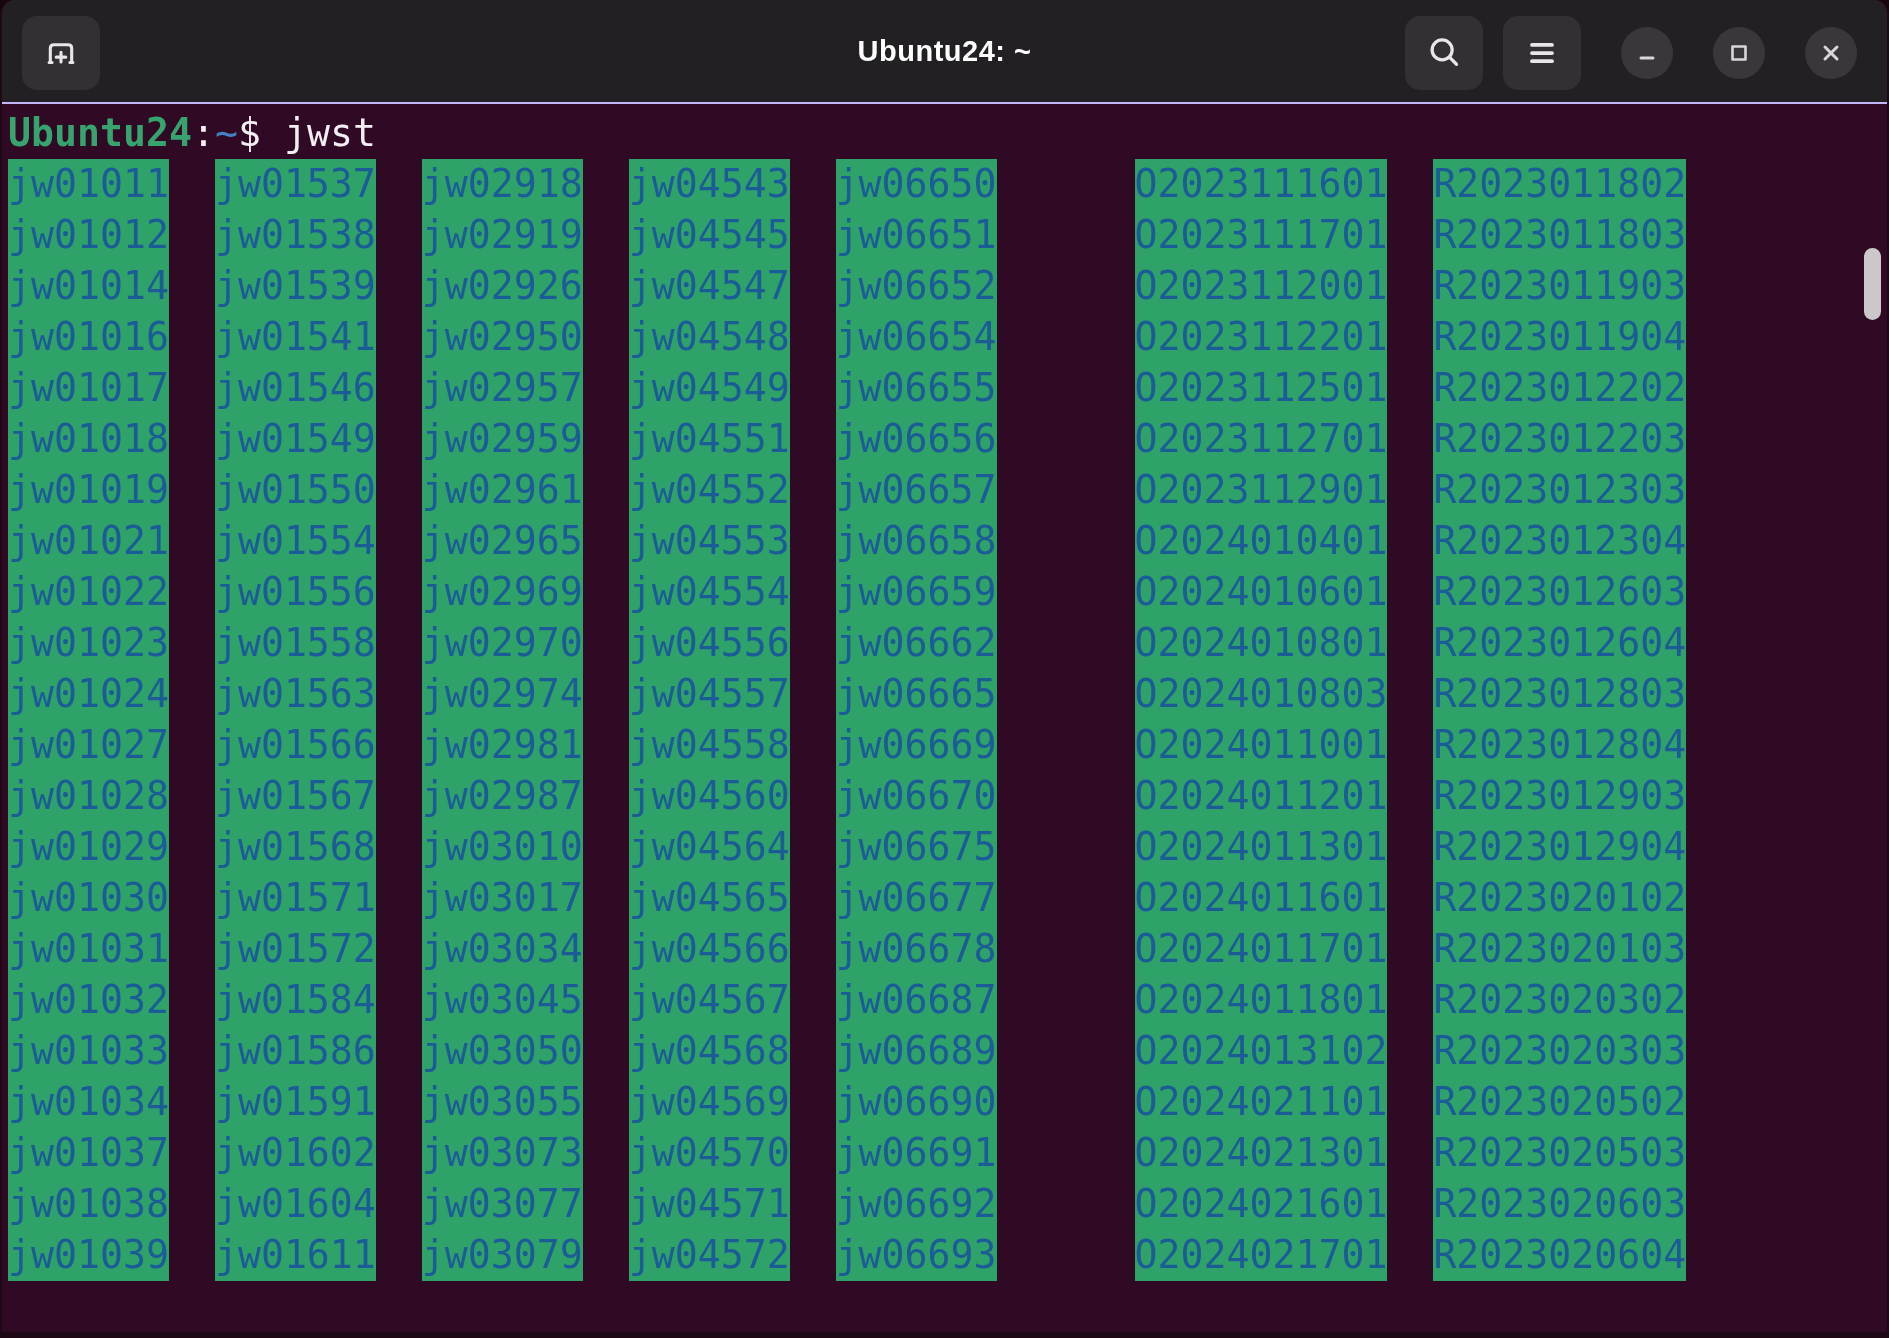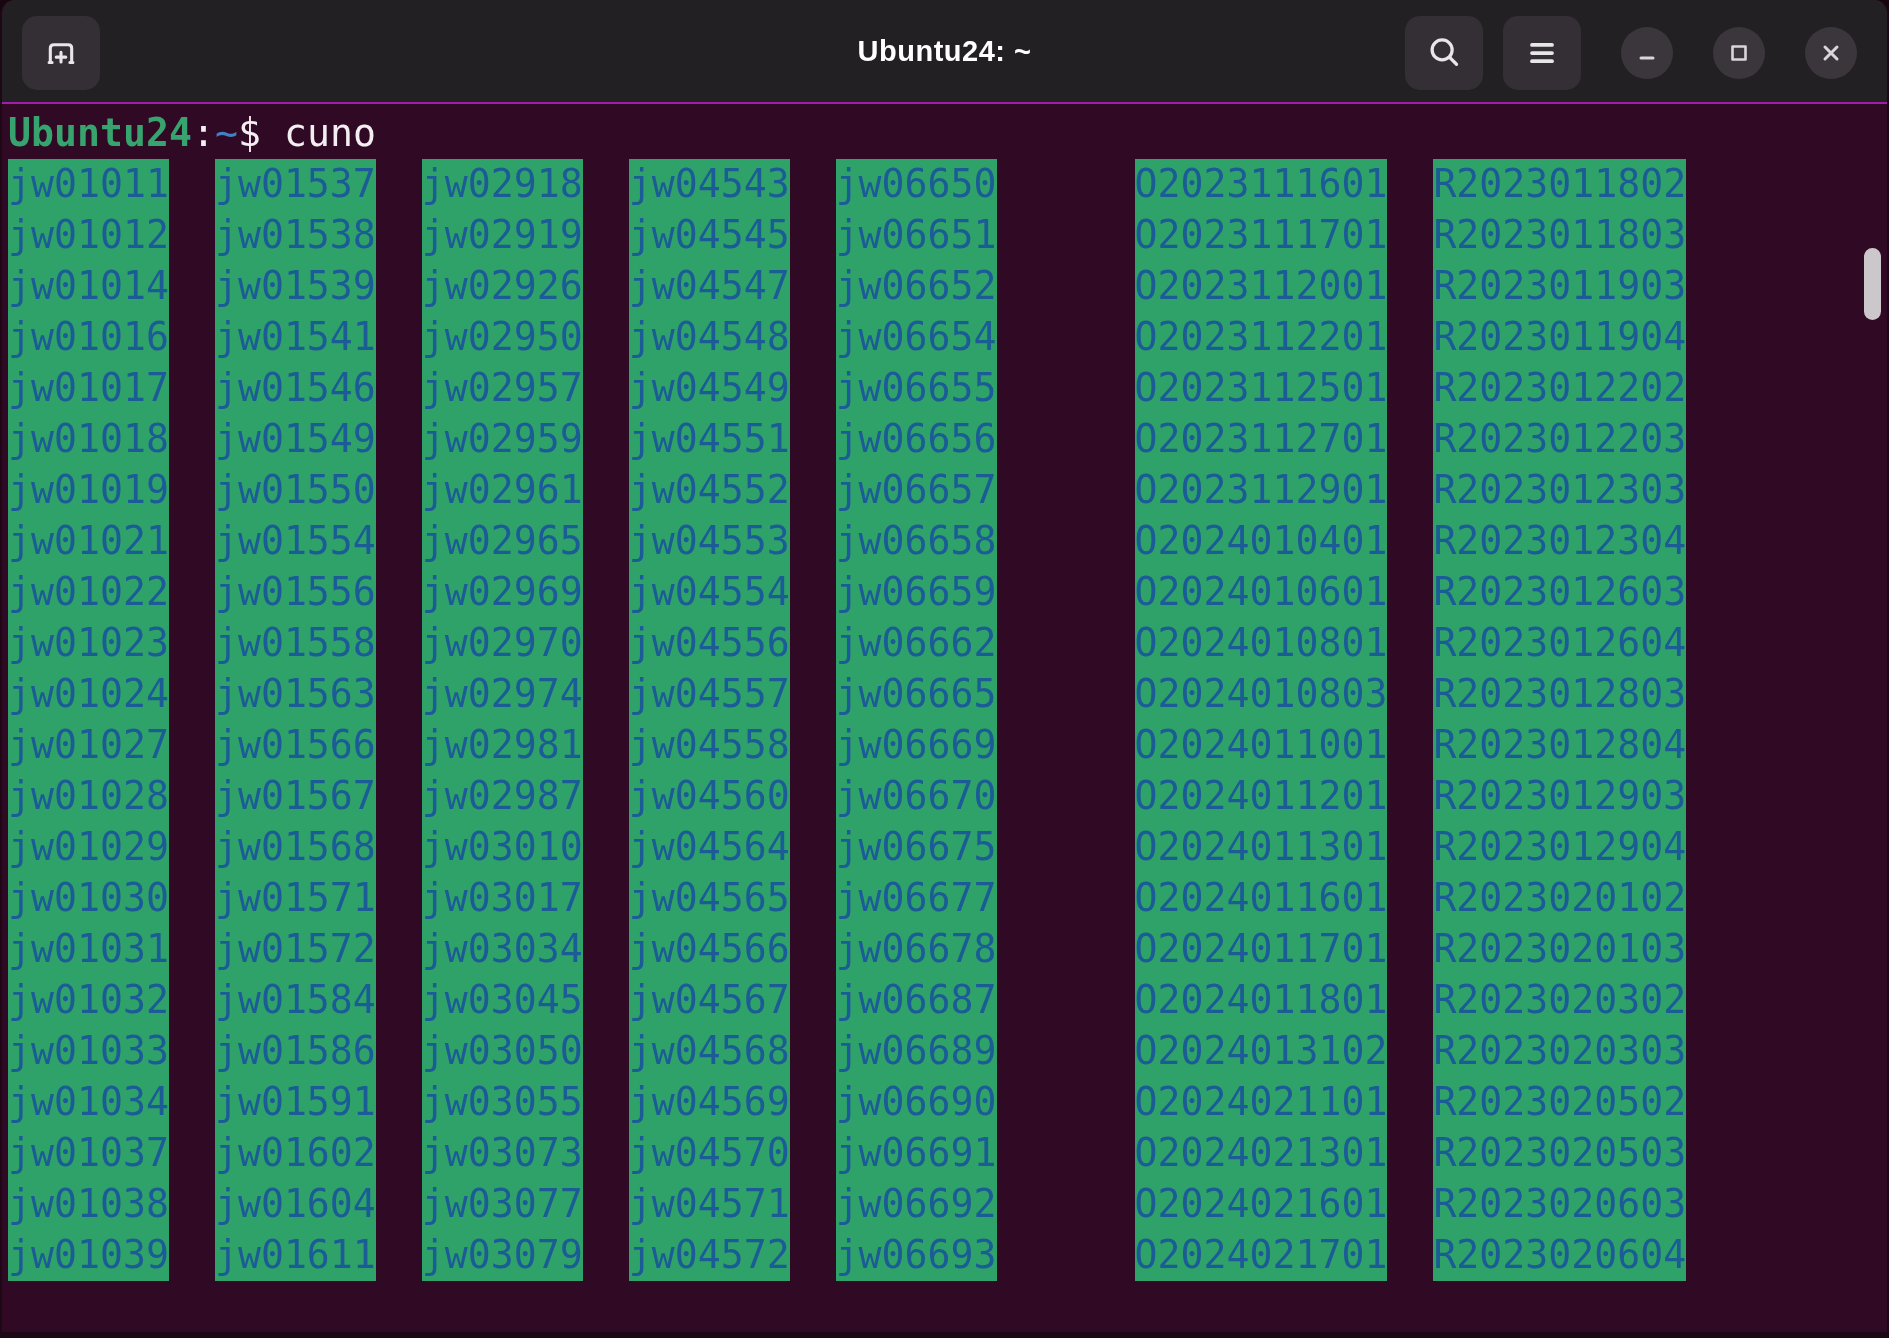--- a/index.html
+++ b/index.html
@@ -28,21 +28,21 @@
     border-left:2px solid var(--window-border);
     border-right:2px solid var(--window-border);
     border-bottom:6px solid var(--window-border);
     border-radius:14px 14px 0 0;
     overflow:hidden;
   }
 
   
   .titlebar{
     position:relative;height:104px;background:var(--titlebar-bg);
-    border-bottom:2px solid #a21caf;border-radius:12px 12px 0 0;
+    border-bottom:2px solid #c4b5fd;border-radius:12px 12px 0 0;
   }
   .title{
     position:absolute;left:50%;top:50%;transform:translate(-50%,-50%);
     color:var(--title-fg);font-size:29px;font-weight:bold;letter-spacing:.5px;
     white-space:pre;
   }
   .btn{border:none;cursor:pointer;display:flex;align-items:center;justify-content:center;padding:0;}
   .sq-btn{width:78px;height:74px;border-radius:15px;background:var(--button-bg);}
   .newtab-btn{position:absolute;left:20px;top:16px;}
   .tb-right{position:absolute;right:30px;top:16px;height:74px;display:flex;align-items:center;}
@@ -118,21 +118,21 @@
       <button class="btn circle-btn gap40">
         <svg class="icon" width="32" height="32" viewBox="0 0 32 32">
           <path d="M10 10 L22 22 M22 10 L10 22" stroke-width="3"></path>
         </svg>
       </button>
     </div>
   </div>
 
   <div class="screen">
     <div id="lines">
-        <div class="tline"><span class="seg-prompt-user">Ubuntu24</span><span class="seg-plain">:</span><span class="seg-prompt-path">~</span><span class="seg-plain">$ </span><span class="seg-plain">cuno</span></div>
+        <div class="tline"><span class="seg-prompt-user">Ubuntu24</span><span class="seg-plain">:</span><span class="seg-prompt-path">~</span><span class="seg-plain">$ </span><span class="seg-plain">jwst</span></div>
       </div>
     <div id="listing">
         <div class="lrow"><div class="lcell" style="width: 9ch;"><span class="hl" style="width: 7ch;">jw01011</span></div><div class="lcell" style="width: 9ch;"><span class="hl" style="width: 7ch;">jw01537</span></div><div class="lcell" style="width: 9ch;"><span class="hl" style="width: 7ch;">jw02918</span></div><div class="lcell" style="width: 9ch;"><span class="hl" style="width: 7ch;">jw04543</span></div><div class="lcell" style="width: 13ch;"><span class="hl" style="width: 7ch;">jw06650</span></div><div class="lcell" style="width: 13ch;"><span class="hl" style="width: 11ch;">O2023111601</span></div><div class="lcell" style="width: 11ch;"><span class="hl" style="width: 11ch;">R2023011802</span></div></div>
         <div class="lrow"><div class="lcell" style="width: 9ch;"><span class="hl" style="width: 7ch;">jw01012</span></div><div class="lcell" style="width: 9ch;"><span class="hl" style="width: 7ch;">jw01538</span></div><div class="lcell" style="width: 9ch;"><span class="hl" style="width: 7ch;">jw02919</span></div><div class="lcell" style="width: 9ch;"><span class="hl" style="width: 7ch;">jw04545</span></div><div class="lcell" style="width: 13ch;"><span class="hl" style="width: 7ch;">jw06651</span></div><div class="lcell" style="width: 13ch;"><span class="hl" style="width: 11ch;">O2023111701</span></div><div class="lcell" style="width: 11ch;"><span class="hl" style="width: 11ch;">R2023011803</span></div></div>
         <div class="lrow"><div class="lcell" style="width: 9ch;"><span class="hl" style="width: 7ch;">jw01014</span></div><div class="lcell" style="width: 9ch;"><span class="hl" style="width: 7ch;">jw01539</span></div><div class="lcell" style="width: 9ch;"><span class="hl" style="width: 7ch;">jw02926</span></div><div class="lcell" style="width: 9ch;"><span class="hl" style="width: 7ch;">jw04547</span></div><div class="lcell" style="width: 13ch;"><span class="hl" style="width: 7ch;">jw06652</span></div><div class="lcell" style="width: 13ch;"><span class="hl" style="width: 11ch;">O2023112001</span></div><div class="lcell" style="width: 11ch;"><span class="hl" style="width: 11ch;">R2023011903</span></div></div>
         <div class="lrow"><div class="lcell" style="width: 9ch;"><span class="hl" style="width: 7ch;">jw01016</span></div><div class="lcell" style="width: 9ch;"><span class="hl" style="width: 7ch;">jw01541</span></div><div class="lcell" style="width: 9ch;"><span class="hl" style="width: 7ch;">jw02950</span></div><div class="lcell" style="width: 9ch;"><span class="hl" style="width: 7ch;">jw04548</span></div><div class="lcell" style="width: 13ch;"><span class="hl" style="width: 7ch;">jw06654</span></div><div class="lcell" style="width: 13ch;"><span class="hl" style="width: 11ch;">O2023112201</span></div><div class="lcell" style="width: 11ch;"><span class="hl" style="width: 11ch;">R2023011904</span></div></div>
         <div class="lrow"><div class="lcell" style="width: 9ch;"><span class="hl" style="width: 7ch;">jw01017</span></div><div class="lcell" style="width: 9ch;"><span class="hl" style="width: 7ch;">jw01546</span></div><div class="lcell" style="width: 9ch;"><span class="hl" style="width: 7ch;">jw02957</span></div><div class="lcell" style="width: 9ch;"><span class="hl" style="width: 7ch;">jw04549</span></div><div class="lcell" style="width: 13ch;"><span class="hl" style="width: 7ch;">jw06655</span></div><div class="lcell" style="width: 13ch;"><span class="hl" style="width: 11ch;">O2023112501</span></div><div class="lcell" style="width: 11ch;"><span class="hl" style="width: 11ch;">R2023012202</span></div></div>
         <div class="lrow"><div class="lcell" style="width: 9ch;"><span class="hl" style="width: 7ch;">jw01018</span></div><div class="lcell" style="width: 9ch;"><span class="hl" style="width: 7ch;">jw01549</span></div><div class="lcell" style="width: 9ch;"><span class="hl" style="width: 7ch;">jw02959</span></div><div class="lcell" style="width: 9ch;"><span class="hl" style="width: 7ch;">jw04551</span></div><div class="lcell" style="width: 13ch;"><span class="hl" style="width: 7ch;">jw06656</span></div><div class="lcell" style="width: 13ch;"><span class="hl" style="width: 11ch;">O2023112701</span></div><div class="lcell" style="width: 11ch;"><span class="hl" style="width: 11ch;">R2023012203</span></div></div>
         <div class="lrow"><div class="lcell" style="width: 9ch;"><span class="hl" style="width: 7ch;">jw01019</span></div><div class="lcell" style="width: 9ch;"><span class="hl" style="width: 7ch;">jw01550</span></div><div class="lcell" style="width: 9ch;"><span class="hl" style="width: 7ch;">jw02961</span></div><div class="lcell" style="width: 9ch;"><span class="hl" style="width: 7ch;">jw04552</span></div><div class="lcell" style="width: 13ch;"><span class="hl" style="width: 7ch;">jw06657</span></div><div class="lcell" style="width: 13ch;"><span class="hl" style="width: 11ch;">O2023112901</span></div><div class="lcell" style="width: 11ch;"><span class="hl" style="width: 11ch;">R2023012303</span></div></div>
         <div class="lrow"><div class="lcell" style="width: 9ch;"><span class="hl" style="width: 7ch;">jw01021</span></div><div class="lcell" style="width: 9ch;"><span class="hl" style="width: 7ch;">jw01554</span></div><div class="lcell" style="width: 9ch;"><span class="hl" style="width: 7ch;">jw02965</span></div><div class="lcell" style="width: 9ch;"><span class="hl" style="width: 7ch;">jw04553</span></div><div class="lcell" style="width: 13ch;"><span class="hl" style="width: 7ch;">jw06658</span></div><div class="lcell" style="width: 13ch;"><span class="hl" style="width: 11ch;">O2024010401</span></div><div class="lcell" style="width: 11ch;"><span class="hl" style="width: 11ch;">R2023012304</span></div></div>

